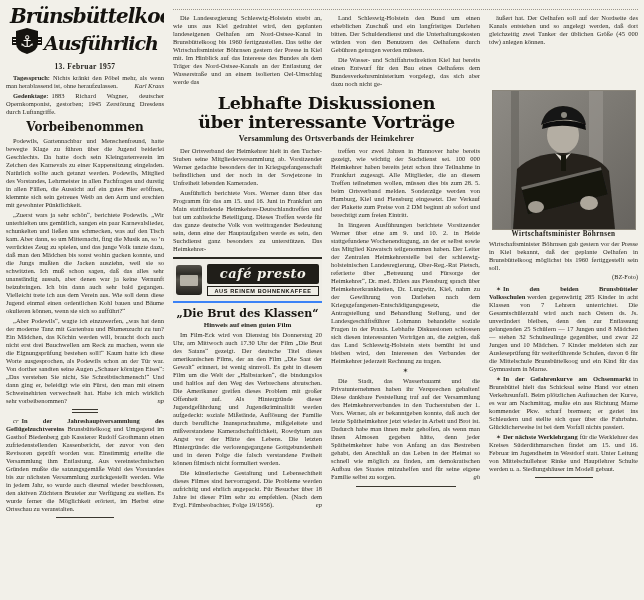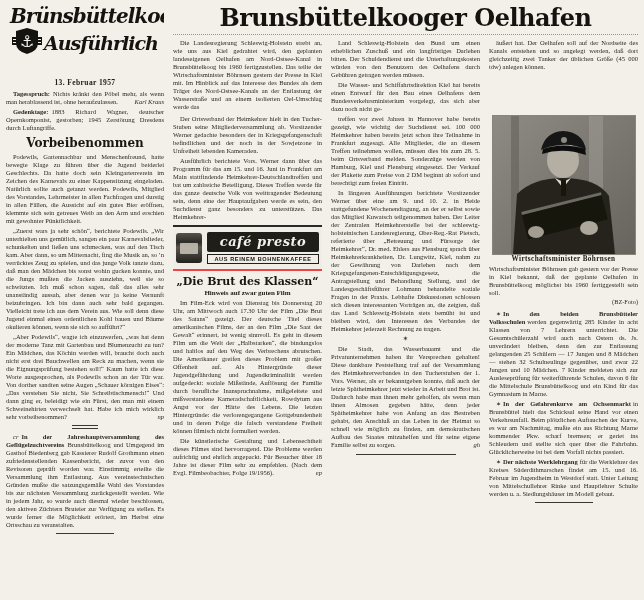--- a/index.html
+++ b/index.html
@@ -23,41 +23,41 @@
   .masthead{text-align:center;margin-bottom:3px;}
   .mast-title1{
     font-family:"DejaVu Serif",serif;font-weight:bold;font-style:italic;
     font-size:21px;line-height:22px;letter-spacing:-1px;transform:scaleX(.95);color:#15130f;
   }
   .mast-row2{display:flex;align-items:center;justify-content:center;gap:2px;margin-top:1px;}
   .mast-title2{
     font-family:"DejaVu Serif",serif;font-weight:bold;font-style:italic;
     font-size:19px;letter-spacing:-1px;color:#15130f;
   }
-  .mast-date{font-weight:bold;font-size:7.5px;margin-top:20px;letter-spacing:.4px;}
+  .mast-date{font-weight:bold;font-size:7.5px;margin-top:4px;letter-spacing:.4px;}
   .vorbei-headline{font-family:"DejaVu Serif",serif;font-weight:bold;font-size:12px;text-align:center;margin:4px 0 3px 0;color:#191712;}
   
   .main-area{flex:1;display:grid;grid-template-columns:1fr 1fr 1fr;column-gap:9px;grid-template-rows:auto auto auto 1fr;overflow:hidden;}
   .main-headline{
     grid-column:1/4;grid-row:1;text-align:center;
     font-family:"DejaVu Serif",serif;font-weight:bold;color:#15130f;
     font-size:24px;line-height:25px;letter-spacing:-.5px;
     padding-bottom:4px;margin-bottom:4px;border-bottom:1px dotted #9b968a;
   }
   .mainart-col{grid-row:2;}
   .lebhafte-block{grid-column:1/3;grid-row:3;text-align:center;margin:4px 0 4px 0;}
   .lebhafte-h{font-family:"DejaVu Serif",serif;font-weight:bold;font-size:17.5px;line-height:19px;color:#15130f;letter-spacing:-.3px;}
   .lebhafte-sub{font-weight:bold;font-size:8px;margin-top:2px;letter-spacing:.2px;}
   .heim-col1{grid-column:1;grid-row:4;overflow:hidden;}
   .heim-col2{grid-column:2;grid-row:4;overflow:hidden;}
   .right-stack{grid-column:3;grid-row:3/5;overflow:hidden;}
   .star-divider{text-align:center;font-size:7px;line-height:9px;margin:1px 0;}
   .end-rule{width:100px;height:1px;background:#3a372f;margin:5px auto;}
   
-  .ad{border-top:2px solid #2b2923;border-bottom:2px solid #ef4444;margin:4px 0;padding:5px 3px;display:flex;align-items:center;gap:5px;background:#efede6;}
+  .ad{border-top:2px solid #2b2923;border-bottom:2px solid #3b82f6;margin:4px 0;padding:5px 3px;display:flex;align-items:center;gap:5px;background:#efede6;}
   .ad-tin{width:26px;height:30px;flex:none;border-radius:3px;background:linear-gradient(180deg,#55524b 0%,#2e2c27 30%,#57544c 48%,#23211d 100%);position:relative;}
   .ad-tin::after{content:"";position:absolute;left:4px;top:10px;width:18px;height:11px;background:#c9c4b8;opacity:.85;border-radius:1px;}
   .ad-right{flex:1;}
   .ad-script{background:#201e19;color:#f4f2ea;text-align:center;border-radius:2px;
     font-family:"DejaVu Serif",serif;font-style:italic;font-weight:bold;font-size:13px;line-height:20px;letter-spacing:.5px;}
   .ad-tagline{border:1px solid #201e19;margin-top:2px;text-align:center;
     font-family:"Liberation Sans",sans-serif;font-weight:bold;font-size:5.6px;line-height:8px;letter-spacing:.6px;color:#15130f;}
   
   .film-h{font-family:"DejaVu Serif",serif;font-weight:bold;font-size:11px;text-align:center;margin:3px 0 1px 0;color:#191712;}
   .film-sub{font-weight:bold;font-size:7px;text-align:center;margin-bottom:2px;}
@@ -112,49 +112,53 @@
     <div class="rule-double"></div>
     <div class="body-text">
       <p><span class="lead-italic">cr</span><span class="lead">In der Jahreshauptversammlung des Geflügelzuchtvereins</span><span>Brunsbüttelkoog und Umgegend im Gasthof Biedenberg gab Kassierer Rudolf Grothmann einen zufriedenstellenden Kassenbericht, der zuvor von den Revisoren geprüft worden war. Einstimmig erteilte die Versammlung ihm Entlastung. Aus vereinstechnischen Gründen mußte die satzungsgemäße Wahl des Vorstandes bis zur nächsten Versammlung zurückgestellt werden. Wie in jedem Jahr, so wurde auch diesmal wieder beschlossen, den aktiven Züchtern Bruteier zur Verfügung zu stellen. Es wurde ferner die Möglichkeit erörtert, im Herbst eine Ortsschau zu veranstalten.</span></p>
     </div>
     <div class="rule-short"></div>
   </div>
 
   <div class="main-area">
 
     <div class="main-headline">
-      <div>Brunsbüttelkooger Oelhafen</div>
     </div>
 
     <div class="mainart-col body-text">
       <p>Die Landesregierung Schleswig-Holstein strebt an, wie uns aus Kiel gedrahtet wird, den geplanten landeseigenen Oelhafen am Nord-Ostsee-Kanal in Brunsbüttelkoog bis 1960 fertigzustellen. Das teilte der Wirtschaftsminister Böhrnsen gestern der Presse in Kiel mit. Im Hinblick auf das Interesse des Bundes als dem Träger des Nord-Ostsee-Kanals an der Entlastung der Wasserstraße und an einem isolierten Oel-Umschlag werde das</p>
     </div>
     <div class="mainart-col body-text">
       <p>Land Schleswig-Holstein den Bund um einen erheblichen Zuschuß und ein langfristiges Darlehen bitten. Der Schuldendienst und die Unterhaltungskosten würden von den Benutzern des Oelhafens durch Gebühren getragen werden müssen.</p>
       <p>Die Wasser- und Schiffahrtsdirektion Kiel hat bereits einen Entwurf für den Bau eines Oelhafens dem Bundesverkehrsministerium vorgelegt, das sich aber dazu noch nicht ge-</p>
     </div>
     <div class="mainart-col body-text">
       <p>äußert hat. Der Oelhafen soll auf der Nordseite des Kanals entstehen und so angelegt werden, daß dort gleichzeitig zwei Tanker der üblichen Größe (45 000 tdw) anlegen können.</p>
     </div>
 
+    <div class="lebhafte-block">
+      <div class="lebhafte-h">Lebhafte Diskussionen</div>
+      <div class="lebhafte-h">über interessante Vorträge</div>
+      <div class="lebhafte-sub">Versammlung des Ortsverbands der Heimkehrer</div>
+    </div>
 
     <div class="heim-col1">
       <div class="body-text">
         <p>Der Ortsverband der Heimkehrer hielt in den Tucher-Stuben seine Mitgliederversammlung ab. Vorsitzender Werner gedachte besonders der in Kriegsgefangenschaft befindlichen und der noch in der Sowjetzone in Unfreiheit lebenden Kameraden.</p>
         <p>Ausführlich berichtete Vors. Werner dann über das Programm für das am 15. und 16. Juni in Frankfurt am Main stattfindende Heimkehrer-Deutschlandtreffen und bat um zahlreiche Beteiligung. Dieses Treffen werde für das ganze deutsche Volk von weittragender Bedeutung sein, denn eine der Hauptaufgaben werde es sein, den Suchdienst ganz besonders zu unterstützen. Das Heimkehrer-</p>
       </div>
       <div class="ad">
         <div class="ad-tin"></div>
         <div class="ad-right">
           <div class="ad-script">café presto</div>
           <div class="ad-tagline">AUS REINEM BOHNENKAFFEE</div>
         </div>
       </div>
       <div class="film-h">„Die Brut des Klassen“</div>
-      <div class="film-sub">Hinweis auf zwar guten Film</div>
+      <div class="film-sub">Hinweis auf einen guten Film</div>
       <div class="body-text">
         <p>Im Film-Eck wird von Dienstag bis Donnerstag 20 Uhr, am Mittwoch auch 17.30 Uhr der Film „Die Brut des Satans“ gezeigt. Der deutsche Titel dieses amerikanischen Films, der an den Film „Die Saat der Gewalt“ erinnert, ist wenig sinnvoll. Es geht in diesem Film um die Welt der „Halbstarken“, die bindungslos und haltlos auf den Weg des Verbrechens abrutschen. Die Amerikaner greifen dieses Problem mit großer Offenheit auf. Als Hintergründe dieser Jugendgefährdung und Jugendkriminalität werden aufgedeckt: soziale Mißstände, Auflösung der Familie durch berufliche Inanspruchnahme, mißgeleitete und mißverstandene Kameradschaftlichkeit, Rowdytum aus Angst vor der Härte des Lebens. Die letzten Hintergründe: die verlorengegangene Gottgebundenheit und in deren Folge die falsch verstandene Freiheit können filmisch nicht formuliert werden.</p>
         <p><span>Die künstlerische Gestaltung und Lebensechtheit dieses Filmes sind hervorragend. Die Probleme werden aufrichtig und ehrlich angepackt. Für Besucher über 18 Jahre ist dieser Film sehr zu empfehlen. (Nach dem Evgl. Filmbeobachter, Folge 19/1956).</span><span class="byline">ep</span></p>
       </div>
     </div>
 
     <div class="heim-col2">
       <div class="body-text">
         <p>treffen vor zwei Jahren in Hannover habe bereits gezeigt, wie wichtig der Suchdienst sei. 100 000 Heimkehrer haben bereits jetzt schon ihre Teilnahme in Frankfurt zugesagt. Alle Mitglieder, die an diesem Treffen teilnehmen wollen, müssen dies bis zum 28. 5. beim Ortsverband melden. Sonderzüge werden von Hamburg, Kiel und Flensburg eingesetzt. Der Verkauf der Plakette zum Preise von 2 DM beginnt ab sofort und berechtigt zum freien Eintritt.</p>
         <p>In längeren Ausführungen berichtete Vorsitzender Werner über eine am 9. und 10. 2. in Heide stattgefundene Wochenendtagung, an der er selbst sowie das Mitglied Kuwatsch teilgenommen haben. Der Leiter der Zentralen Heimkehrerstelle bei der schleswig-holsteinischen Landesregierung, Ober-Reg.-Rat Pietsch, referierte über „Betreuung und Fürsorge der Heimkehrer“, Dr. med. Ehlers aus Flensburg sprach über Heimkehrerkrankheiten, Dr. Lungwitz, Kiel, nahm zu der Gewährung von Darlehen nach dem Kriegsgefangenen-Entschädigungsgesetz, die Antragstellung und Behandlung Stellung, und der Landesgeschäftsführer Lohmann behandelte soziale Fragen in der Praxis. Lebhafte Diskussionen schlossen sich diesen interessanten Vorträgen an, die zeigten, daß das Land Schleswig-Holstein stets bemüht ist und bleiben wird, den Interessen des Verbandes der Heimkehrer jederzeit Rechnung zu tragen.</p>

